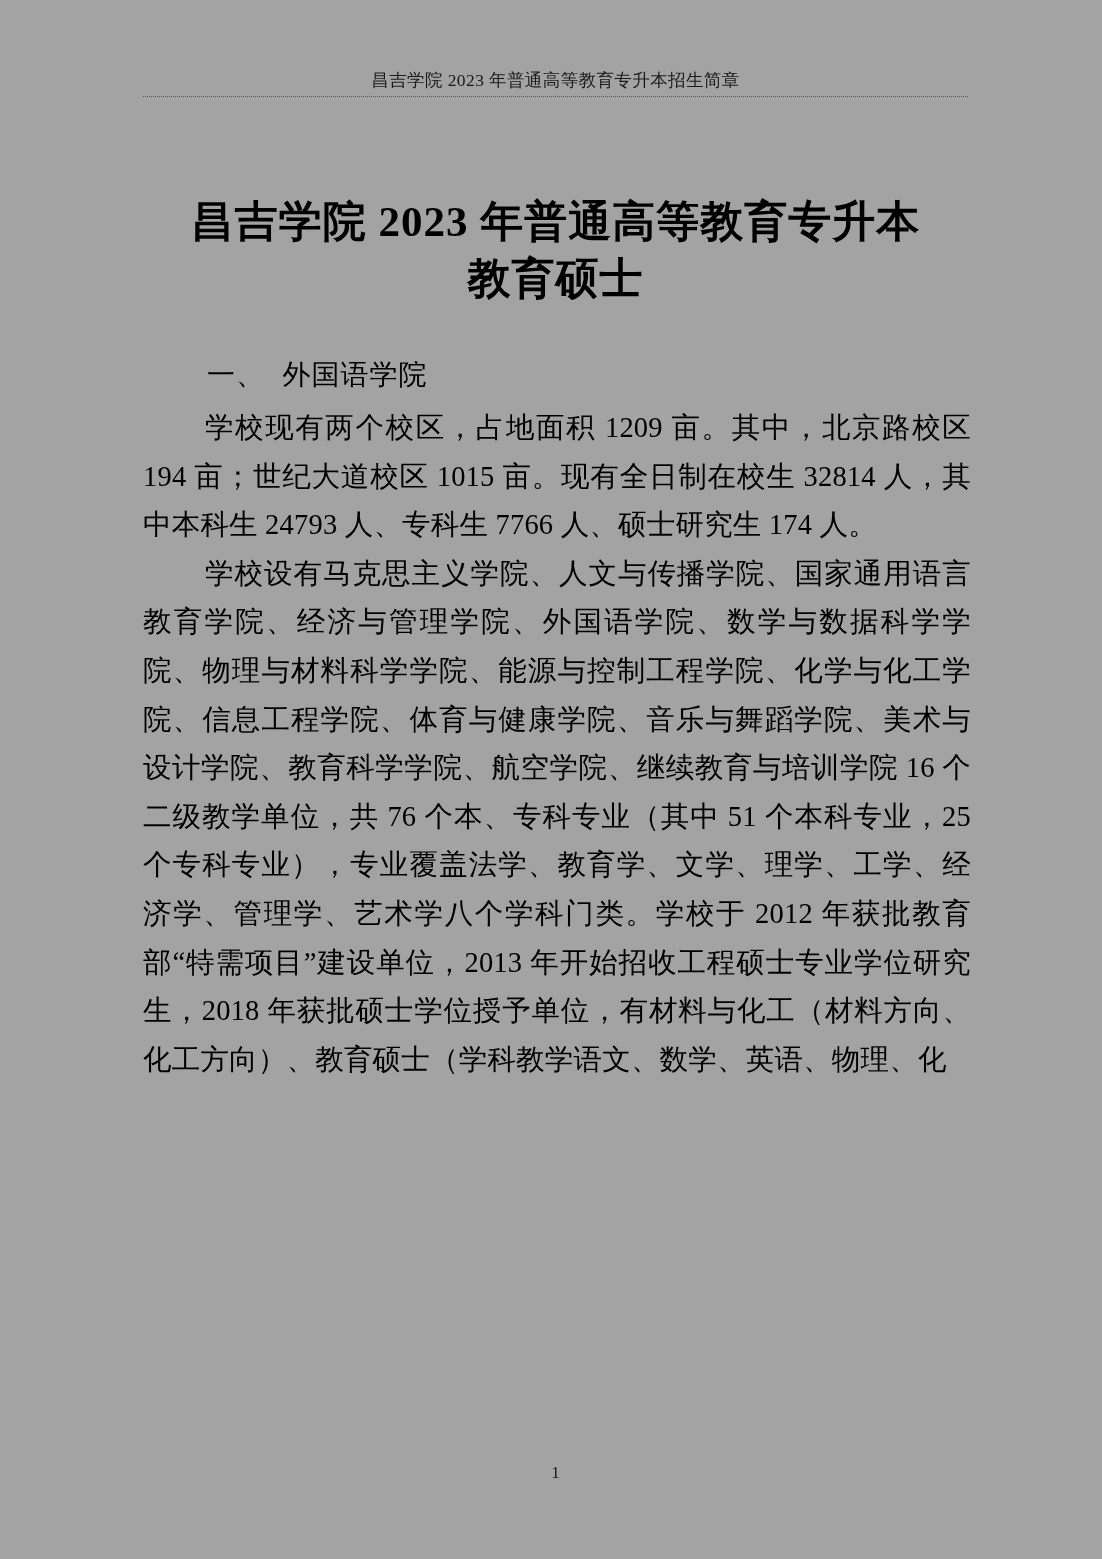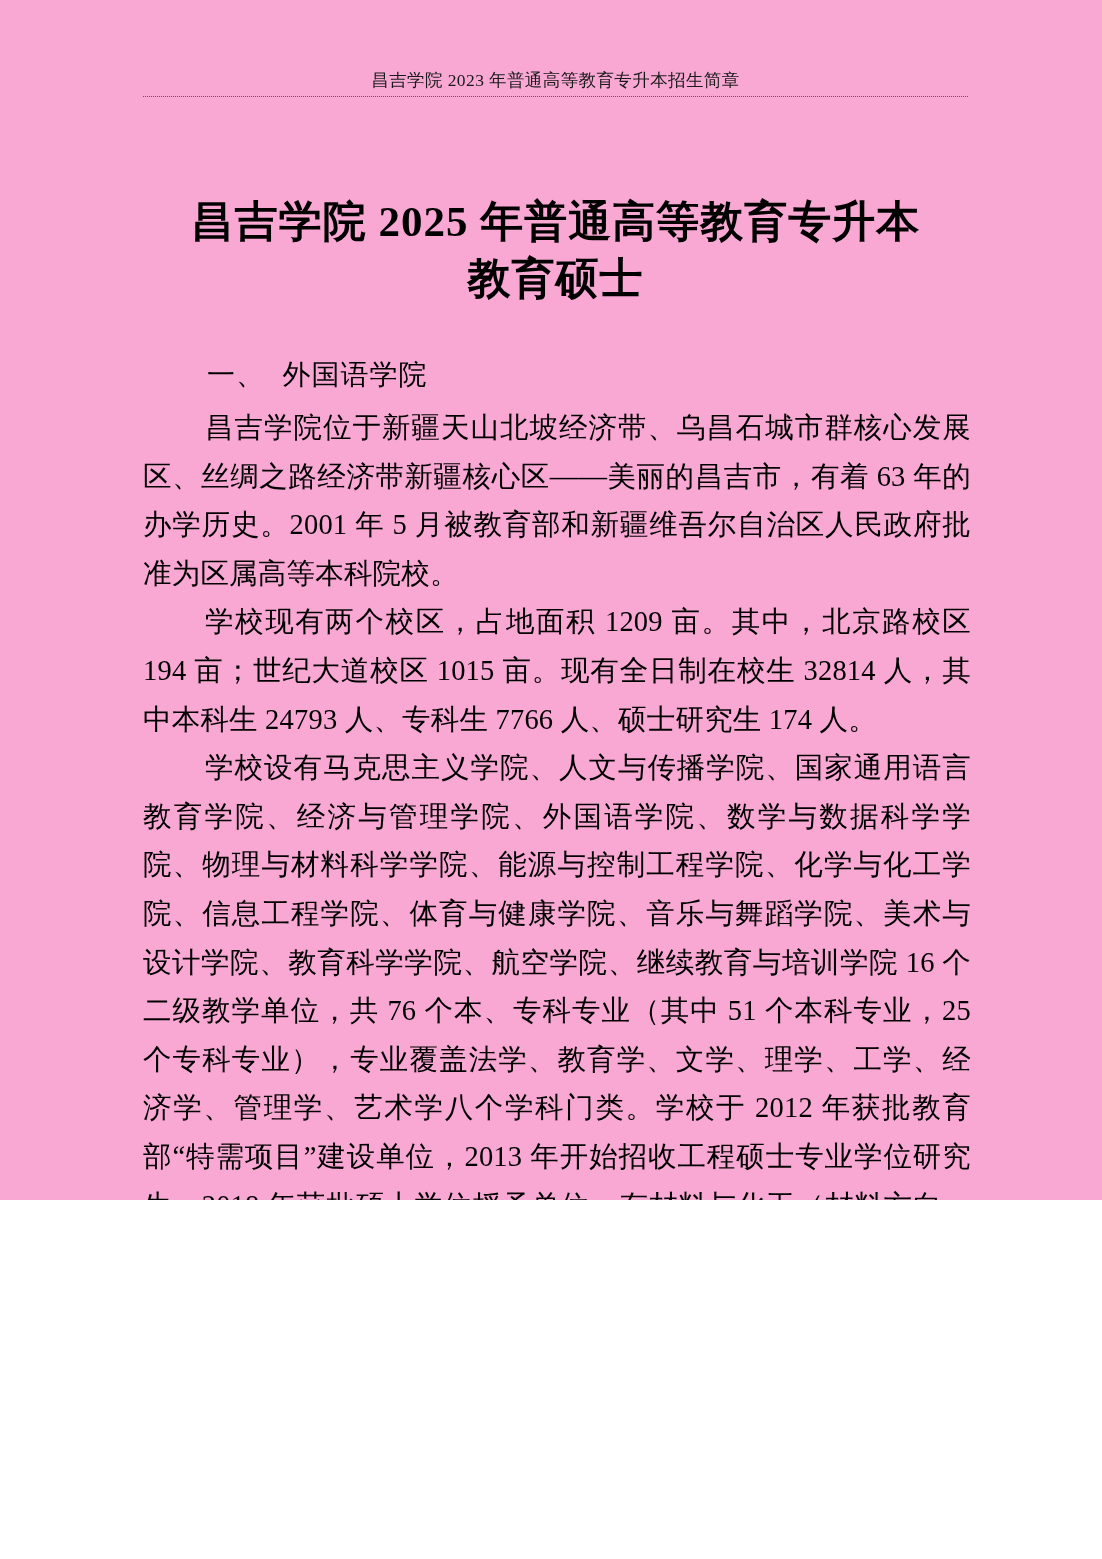--- a/index.html
+++ b/index.html
@@ -4,22 +4,22 @@
 <style>
   html, body {
     margin: 0;
     padding: 0;
     background: #ffffff;
   }
 
   .page {
     position: relative;
     width: 1102px;
-    height: 1200px;
-    background: #f9a8d4;
+    height: 1559px;
+    background: #a3a3a3;
     overflow: hidden;
     font-family: "Liberation Serif", "DejaVu Serif", serif;
     color: #000000;
   }
 
   
   .header {
     position: absolute;
     left: 143px;
     top: 68px;
@@ -112,29 +112,28 @@
 <body>
 
 <div class="page">
 
   <div class="header">
     <div class="header-text">昌吉学院 2023 年普通高等教育专升本招生简章</div>
     <div class="header-rule"></div>
   </div>
 
   <div class="doc-title">
-    <span class="ttl-line">昌吉学院 2025 年普通高等教育专升本</span>
+    <span class="ttl-line">昌吉学院 2023 年普通高等教育专升本</span>
     <span class="ttl-line">教育硕士</span>
   </div>
 
   <div class="body-area">
 
     <div class="section-heading">一、  外国语学院</div>
 
-    <p class="para">昌吉学院位于新疆天山北坡经济带、乌昌石城市群核心发展区、丝绸之路经济带新疆核心区——美丽的昌吉市，有着 63 年的办学历史。2001 年 5 月被教育部和新疆维吾尔自治区人民政府批准为区属高等本科院校。</p>
 
     <p class="para">学校现有两个校区，占地面积 1209 亩。其中，北京路校区 194 亩；世纪大道校区 1015 亩。现有全日制在校生 32814 人，其中本科生 24793 人、专科生 7766 人、硕士研究生 174 人。</p>
 
     <p class="para">学校设有马克思主义学院、人文与传播学院、国家通用语言教育学院、经济与管理学院、外国语学院、数学与数据科学学院、物理与材料科学学院、能源与控制工程学院、化学与化工学院、信息工程学院、体育与健康学院、音乐与舞蹈学院、美术与设计学院、教育科学学院、航空学院、继续教育与培训学院 16 个二级教学单位，共 76 个本、专科专业（其中 51 个本科专业，25 个专科专业），专业覆盖法学、教育学、文学、理学、工学、经济学、管理学、艺术学八个学科门类。学校于 2012 年获批教育部“特需项目”建设单位，2013 年开始招收工程硕士专业学位研究生，2018 年获批硕士学位授予单位，有材料与化工（材料方向、化工方向）、教育硕士（学科教学语文、数学、英语、物理、化</p>
 
   </div>
 
   <div class="footer">
     <span>1</span>
   </div>

